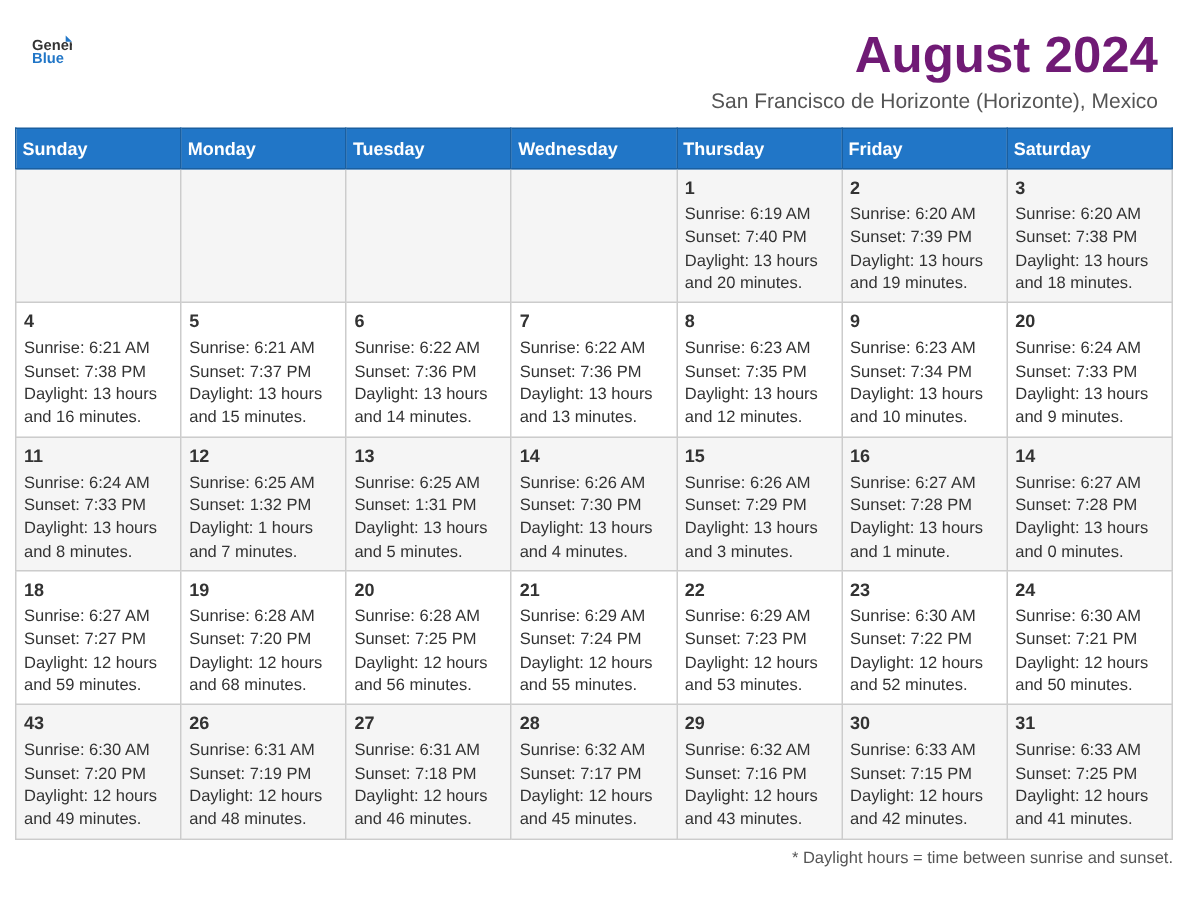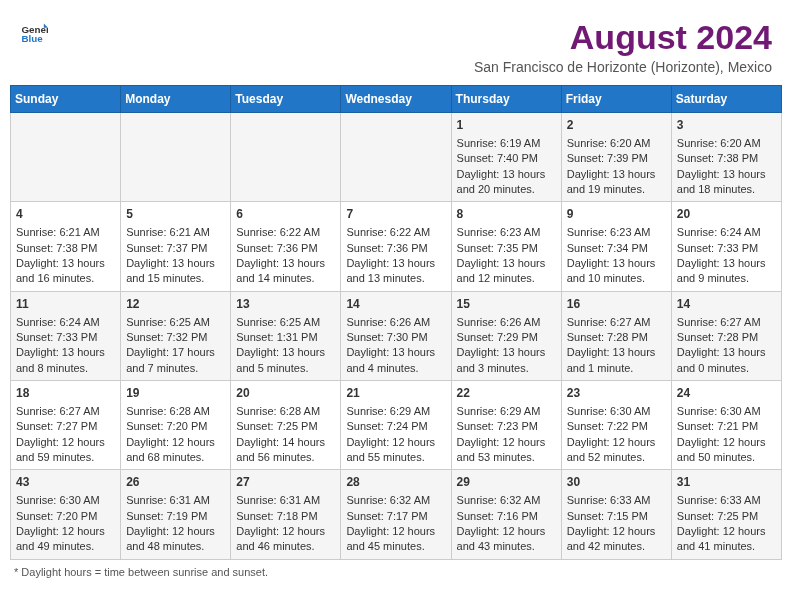--- a/index.html
+++ b/index.html
@@ -78,20 +78,21 @@
       margin-bottom: 2px;
     }
     .cell-empty {
       background: #f5f5f5;
     }
     .footer-note {
       font-size: 11px;
       color: #555;
       margin-top: 6px;
       padding-left: 4px;
+      text-align: right;
     }
   </style>
 </head>
 <body>
 
 <div class="header">
   <div class="logo">
     <svg class="logo-icon" viewBox="0 0 40 40">
       <text x="2" y="22" font-size="14" font-weight="bold" fill="#333">General</text>
       <text x="2" y="34" font-size="14" font-weight="bold" fill="#2176c7">Blue</text>
@@ -130,31 +131,31 @@
         <td><span class="day-num">4</span><span>Sunrise: 6:21 AM</span><br><span>Sunset: 7:38 PM</span><br><span>Daylight: 13 hours and 16 minutes.</span></td>
         <td><span class="day-num">5</span><span>Sunrise: 6:21 AM</span><br><span>Sunset: 7:37 PM</span><br><span>Daylight: 13 hours and 15 minutes.</span></td>
         <td><span class="day-num">6</span><span>Sunrise: 6:22 AM</span><br><span>Sunset: 7:36 PM</span><br><span>Daylight: 13 hours and 14 minutes.</span></td>
         <td><span class="day-num">7</span><span>Sunrise: 6:22 AM</span><br><span>Sunset: 7:36 PM</span><br><span>Daylight: 13 hours and 13 minutes.</span></td>
         <td><span class="day-num">8</span><span>Sunrise: 6:23 AM</span><br><span>Sunset: 7:35 PM</span><br><span>Daylight: 13 hours and 12 minutes.</span></td>
         <td><span class="day-num">9</span><span>Sunrise: 6:23 AM</span><br><span>Sunset: 7:34 PM</span><br><span>Daylight: 13 hours and 10 minutes.</span></td>
         <td><span class="day-num">20</span><span>Sunrise: 6:24 AM</span><br><span>Sunset: 7:33 PM</span><br><span>Daylight: 13 hours and 9 minutes.</span></td>
       </tr>
       <tr>
         <td><span class="day-num">11</span><span>Sunrise: 6:24 AM</span><br><span>Sunset: 7:33 PM</span><br><span>Daylight: 13 hours and 8 minutes.</span></td>
-        <td><span class="day-num">12</span><span>Sunrise: 6:25 AM</span><br><span>Sunset: 7:32 PM</span><br><span>Daylight: 17 hours and 7 minutes.</span></td>
+        <td><span class="day-num">12</span><span>Sunrise: 6:25 AM</span><br><span>Sunset: 1:32 PM</span><br><span>Daylight: 1 hours and 7 minutes.</span></td>
         <td><span class="day-num">13</span><span>Sunrise: 6:25 AM</span><br><span>Sunset: 1:31 PM</span><br><span>Daylight: 13 hours and 5 minutes.</span></td>
         <td><span class="day-num">14</span><span>Sunrise: 6:26 AM</span><br><span>Sunset: 7:30 PM</span><br><span>Daylight: 13 hours and 4 minutes.</span></td>
         <td><span class="day-num">15</span><span>Sunrise: 6:26 AM</span><br><span>Sunset: 7:29 PM</span><br><span>Daylight: 13 hours and 3 minutes.</span></td>
         <td><span class="day-num">16</span><span>Sunrise: 6:27 AM</span><br><span>Sunset: 7:28 PM</span><br><span>Daylight: 13 hours and 1 minute.</span></td>
         <td><span class="day-num">14</span><span>Sunrise: 6:27 AM</span><br><span>Sunset: 7:28 PM</span><br><span>Daylight: 13 hours and 0 minutes.</span></td>
       </tr>
       <tr>
         <td><span class="day-num">18</span><span>Sunrise: 6:27 AM</span><br><span>Sunset: 7:27 PM</span><br><span>Daylight: 12 hours and 59 minutes.</span></td>
         <td><span class="day-num">19</span><span>Sunrise: 6:28 AM</span><br><span>Sunset: 7:20 PM</span><br><span>Daylight: 12 hours and 68 minutes.</span></td>
-        <td><span class="day-num">20</span><span>Sunrise: 6:28 AM</span><br><span>Sunset: 7:25 PM</span><br><span>Daylight: 14 hours and 56 minutes.</span></td>
+        <td><span class="day-num">20</span><span>Sunrise: 6:28 AM</span><br><span>Sunset: 7:25 PM</span><br><span>Daylight: 12 hours and 56 minutes.</span></td>
         <td><span class="day-num">21</span><span>Sunrise: 6:29 AM</span><br><span>Sunset: 7:24 PM</span><br><span>Daylight: 12 hours and 55 minutes.</span></td>
         <td><span class="day-num">22</span><span>Sunrise: 6:29 AM</span><br><span>Sunset: 7:23 PM</span><br><span>Daylight: 12 hours and 53 minutes.</span></td>
         <td><span class="day-num">23</span><span>Sunrise: 6:30 AM</span><br><span>Sunset: 7:22 PM</span><br><span>Daylight: 12 hours and 52 minutes.</span></td>
         <td><span class="day-num">24</span><span>Sunrise: 6:30 AM</span><br><span>Sunset: 7:21 PM</span><br><span>Daylight: 12 hours and 50 minutes.</span></td>
       </tr>
       <tr>
         <td><span class="day-num">43</span><span>Sunrise: 6:30 AM</span><br><span>Sunset: 7:20 PM</span><br><span>Daylight: 12 hours and 49 minutes.</span></td>
         <td><span class="day-num">26</span><span>Sunrise: 6:31 AM</span><br><span>Sunset: 7:19 PM</span><br><span>Daylight: 12 hours and 48 minutes.</span></td>
         <td><span class="day-num">27</span><span>Sunrise: 6:31 AM</span><br><span>Sunset: 7:18 PM</span><br><span>Daylight: 12 hours and 46 minutes.</span></td>
         <td><span class="day-num">28</span><span>Sunrise: 6:32 AM</span><br><span>Sunset: 7:17 PM</span><br><span>Daylight: 12 hours and 45 minutes.</span></td>

